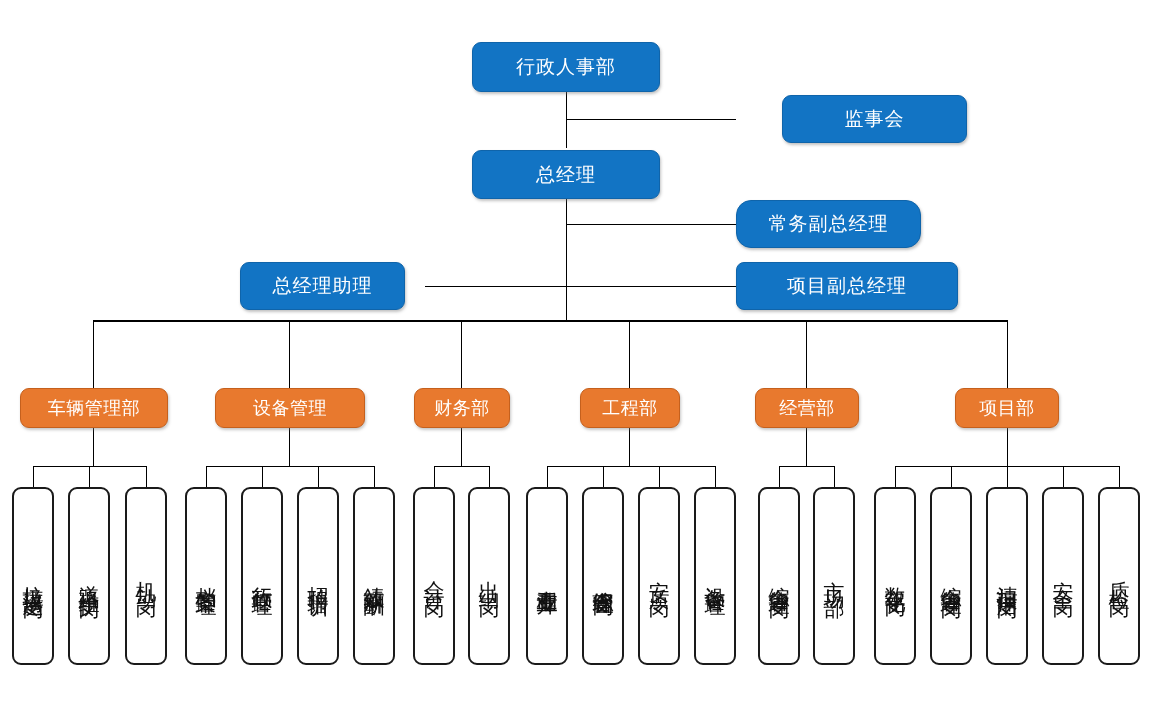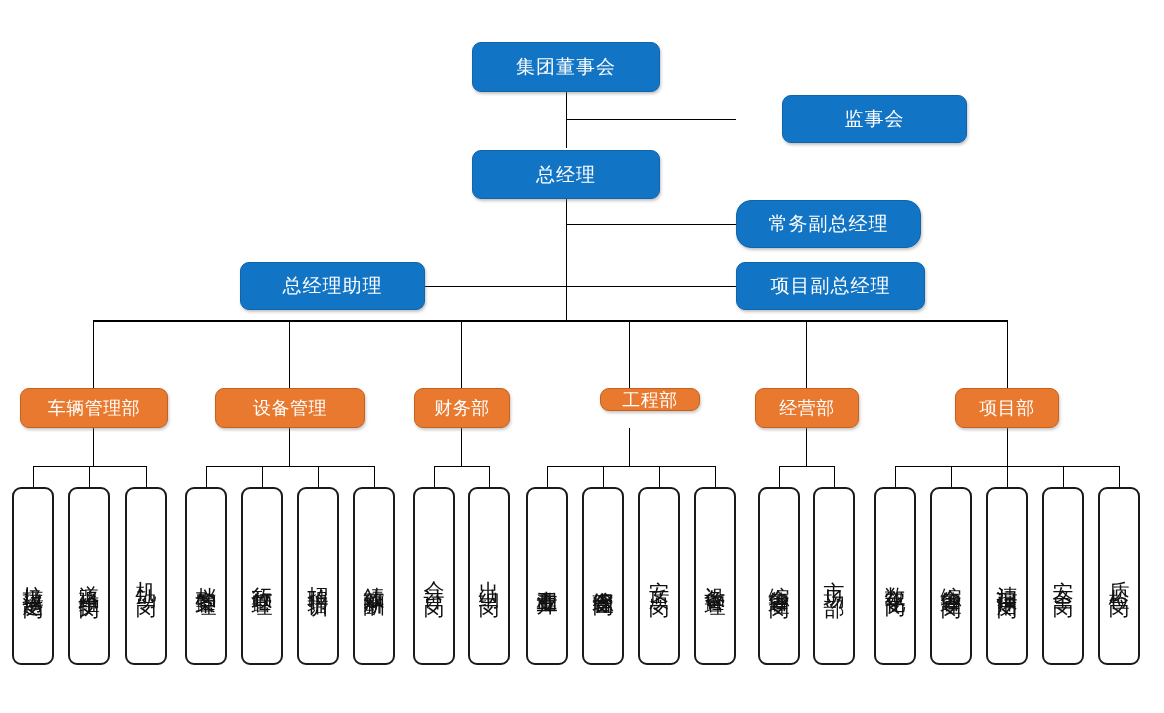--- a/index.html
+++ b/index.html
@@ -129,53 +129,53 @@
   <div class="ln v" style="left:779px;top:466px;height:21px;"></div>
   <div class="ln v" style="left:834px;top:466px;height:21px;"></div>
 
   <div class="ln v" style="left:895px;top:466px;height:21px;"></div>
   <div class="ln v" style="left:951px;top:466px;height:21px;"></div>
   <div class="ln v" style="left:1007px;top:466px;height:21px;"></div>
   <div class="ln v" style="left:1063px;top:466px;height:21px;"></div>
   <div class="ln v" style="left:1119px;top:466px;height:21px;"></div>
 
   <div class="bbox" style="left:472px;top:42px;width:188px;height:50px;">
-    <span>集团董事会</span>
+    <span>行政人事部</span>
   </div>
 
   <div class="bbox" style="left:736px;top:95px;width:185px;height:48px;margin-left:46px;">
     <span>监事会</span>
   </div>
 
   <div class="bbox" style="left:472px;top:150px;width:188px;height:49px;">
     <span>总经理</span>
   </div>
 
   <div class="bbox" style="left:736px;top:200px;width:185px;height:48px;border-radius:15px;">
     <span>常务副总经理</span>
   </div>
 
-  <div class="bbox" style="left:736px;top:262px;width:189px;height:48px;">
+  <div class="bbox" style="left:736px;top:262px;width:222px;height:48px;border-radius:8px;">
     <span>项目副总经理</span>
   </div>
 
-  <div class="bbox" style="left:240px;top:262px;width:185px;height:48px;">
+  <div class="bbox" style="left:240px;top:262px;width:165px;height:48px;">
     <span>总经理助理</span>
   </div>
 
   <div class="obox" style="left:20px;top:388px;width:148px;height:40px;">
     <span>车辆管理部</span>
   </div>
   <div class="obox" style="left:215px;top:388px;width:150px;height:40px;">
     <span>设备管理</span>
   </div>
   <div class="obox" style="left:414px;top:388px;width:96px;height:40px;">
     <span>财务部</span>
   </div>
-  <div class="obox" style="left:600px;top:388px;width:100px;height:23px;align-items:center;">
+  <div class="obox" style="left:580px;top:388px;width:100px;height:40px;align-items:center;">
     <span>工程部</span>
   </div>
   <div class="obox" style="left:955px;top:388px;width:104px;height:40px;">
     <span>项目部</span>
   </div>
   <div class="obox" style="left:755px;top:388px;width:104px;height:40px;">
     <span>经营部</span>
   </div>
 
   <div class="lbox" style="left:12px;">

